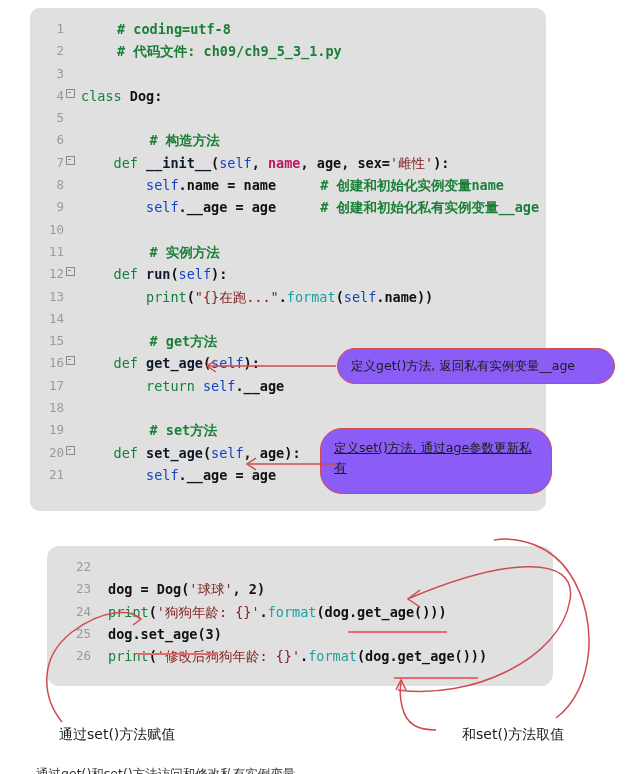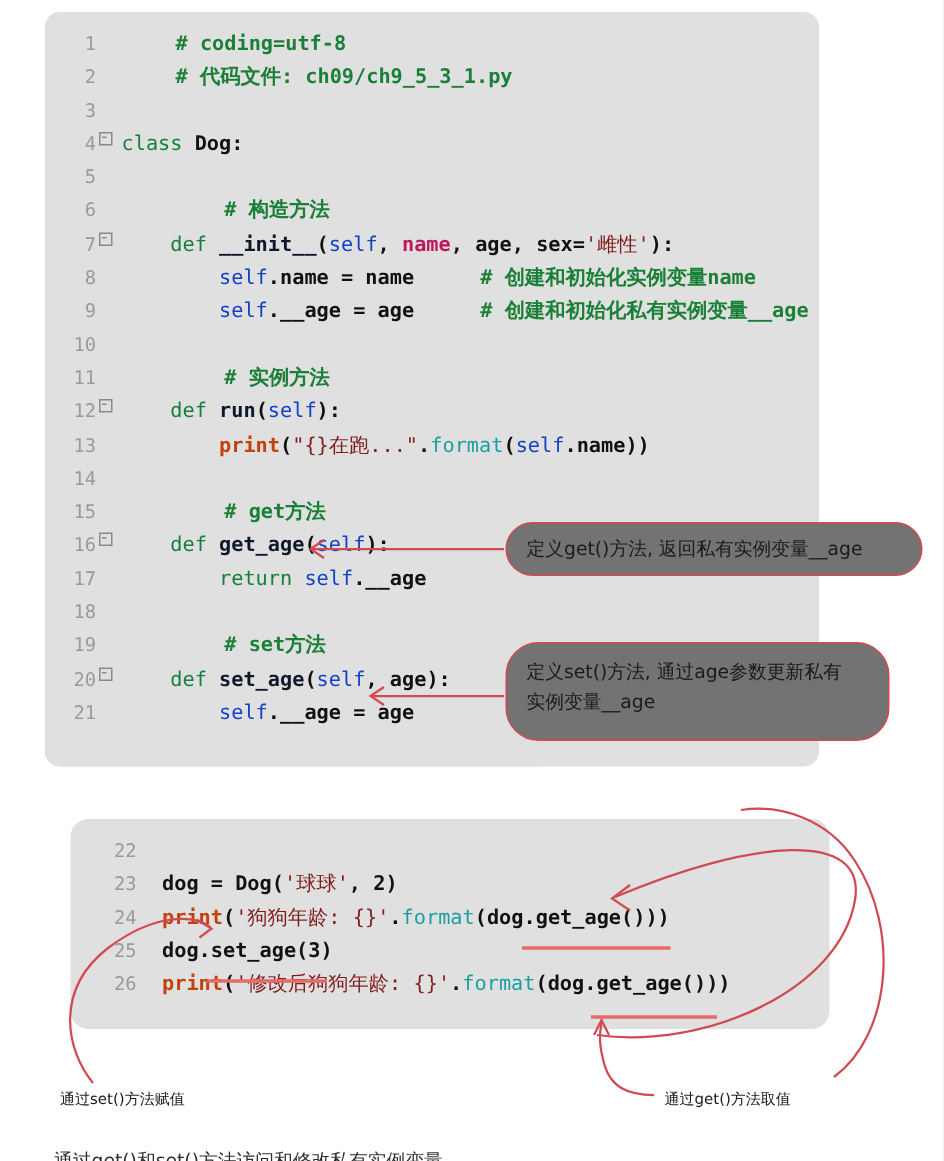--- a/index.html
+++ b/index.html
@@ -37,35 +37,36 @@
   .ctext{padding-left:4px;white-space:pre;font-weight:bold;letter-spacing:0px;}
 
   .t-cmt{color:#1a7f37;font-weight:bold;margin-left:36px;}
   .t-kw{color:#15803d;font-weight:normal;}
   .t-cls{color:#111111;font-weight:bold;}
   .t-fn{color:#0f172a;font-weight:bold;}
   .t-self{color:#1343c4;font-weight:normal;}
   .t-str{color:#7f1d1d;font-weight:normal;}
   .t-param{color:#be185d;font-weight:bold;}
   .t-plain{color:#111111;font-weight:bold;}
-  .t-builtin{color:#c2410c;font-weight:bold;}
+  .t-builtin{color:#15803d;font-weight:normal;}
   .t-method{color:#1aa0a0;font-weight:normal;}
 
   .callout{
-    position:absolute;background:#737373;border:1.6px solid #d4494f;
+    position:absolute;background:#8b5cf6;border:1.6px solid #d4494f;
     border-radius:22px;color:#1a1a1a;font-size:12.5px;line-height:20px;
     padding:6px 13px;box-sizing:border-box;
     font-family:"DejaVu Sans","Liberation Sans",sans-serif;
   }
   #callout-get{left:337px;top:348px;width:278px;height:36px;padding-top:7px;}
-  #callout-set{left:337px;top:428px;width:256px;height:66px;padding-top:9px;}
+  #callout-set{left:320px;top:428px;width:232px;height:66px;padding-top:9px;text-decoration:underline;}
 
   .anno-label{
-    position:absolute;font-size:10px;color:#1a1a1a;white-space:nowrap;
+    position:absolute;font-size:14px;color:#1a1a1a;white-space:nowrap;
     font-family:"DejaVu Sans","Liberation Sans",sans-serif;
+    margin-left:19px;
   }
   #label-set{left:40px;top:726px;}
   #label-get{left:443px;top:726px;}
 
   svg.overlay{position:absolute;left:0;top:0;width:629px;height:774px;pointer-events:none;}
   .stroke{fill:none;stroke:#cf4b51;stroke-width:1.5px;}
   .stroke-thick{fill:none;stroke:#e86a6a;stroke-width:2.2px;}
 
   #bottom-caption{
     position:absolute;left:36px;top:766px;font-size:12.5px;color:#1a1a1a;
@@ -83,25 +84,24 @@
 <div class="code-block" id="block-bottom">
   <div class="code-lines" id="lines-bottom" style="padding:10px 0 0 10px;"><div class="ln"><span class="lnum">22</span><span class="fold"></span><span class="ctext"></span></div><div class="ln"><span class="lnum">23</span><span class="fold"></span><span class="ctext"><span class="t-plain">dog = </span><span class="t-cls">Dog</span><span class="t-plain">(</span><span class="t-str">'球球'</span><span class="t-plain">, 2)</span></span></div><div class="ln"><span class="lnum">24</span><span class="fold"></span><span class="ctext"><span class="t-builtin">print</span><span class="t-plain">(</span><span class="t-str">'狗狗年龄: {}'</span><span class="t-plain">.</span><span class="t-method">format</span><span class="t-plain">(dog.get_age()))</span></span></div><div class="ln"><span class="lnum">25</span><span class="fold"></span><span class="ctext"><span class="t-plain">dog.set_age(3)</span></span></div><div class="ln"><span class="lnum">26</span><span class="fold"></span><span class="ctext"><span class="t-builtin">print</span><span class="t-plain">(</span><span class="t-str">'修改后狗狗年龄: {}'</span><span class="t-plain">.</span><span class="t-method">format</span><span class="t-plain">(dog.get_age()))</span></span></div></div>
 </div>
 
 <div class="callout" id="callout-get">
   <span>定义get()方法, 返回私有实例变量__age</span>
 </div>
 
 <div class="callout" id="callout-set">
   <div>定义set()方法, 通过age参数更新私有</div>
-  <div>实例变量__age</div>
 </div>
 
 <div class="anno-label" id="label-set">通过set()方法赋值</div>
-<div class="anno-label" id="label-get">通过get()方法取值</div>
+<div class="anno-label" id="label-get">和set()方法取值</div>
 
 <svg class="overlay" viewBox="0 0 629 774">
 
   <g>
     <line class="stroke" x1="336" y1="366" x2="208" y2="366"></line>
     <polyline class="stroke" points="216,360 207,366 216,372"></polyline>
   </g>
 
   <g>
     <line class="stroke" x1="336" y1="464" x2="248" y2="464"></line>

